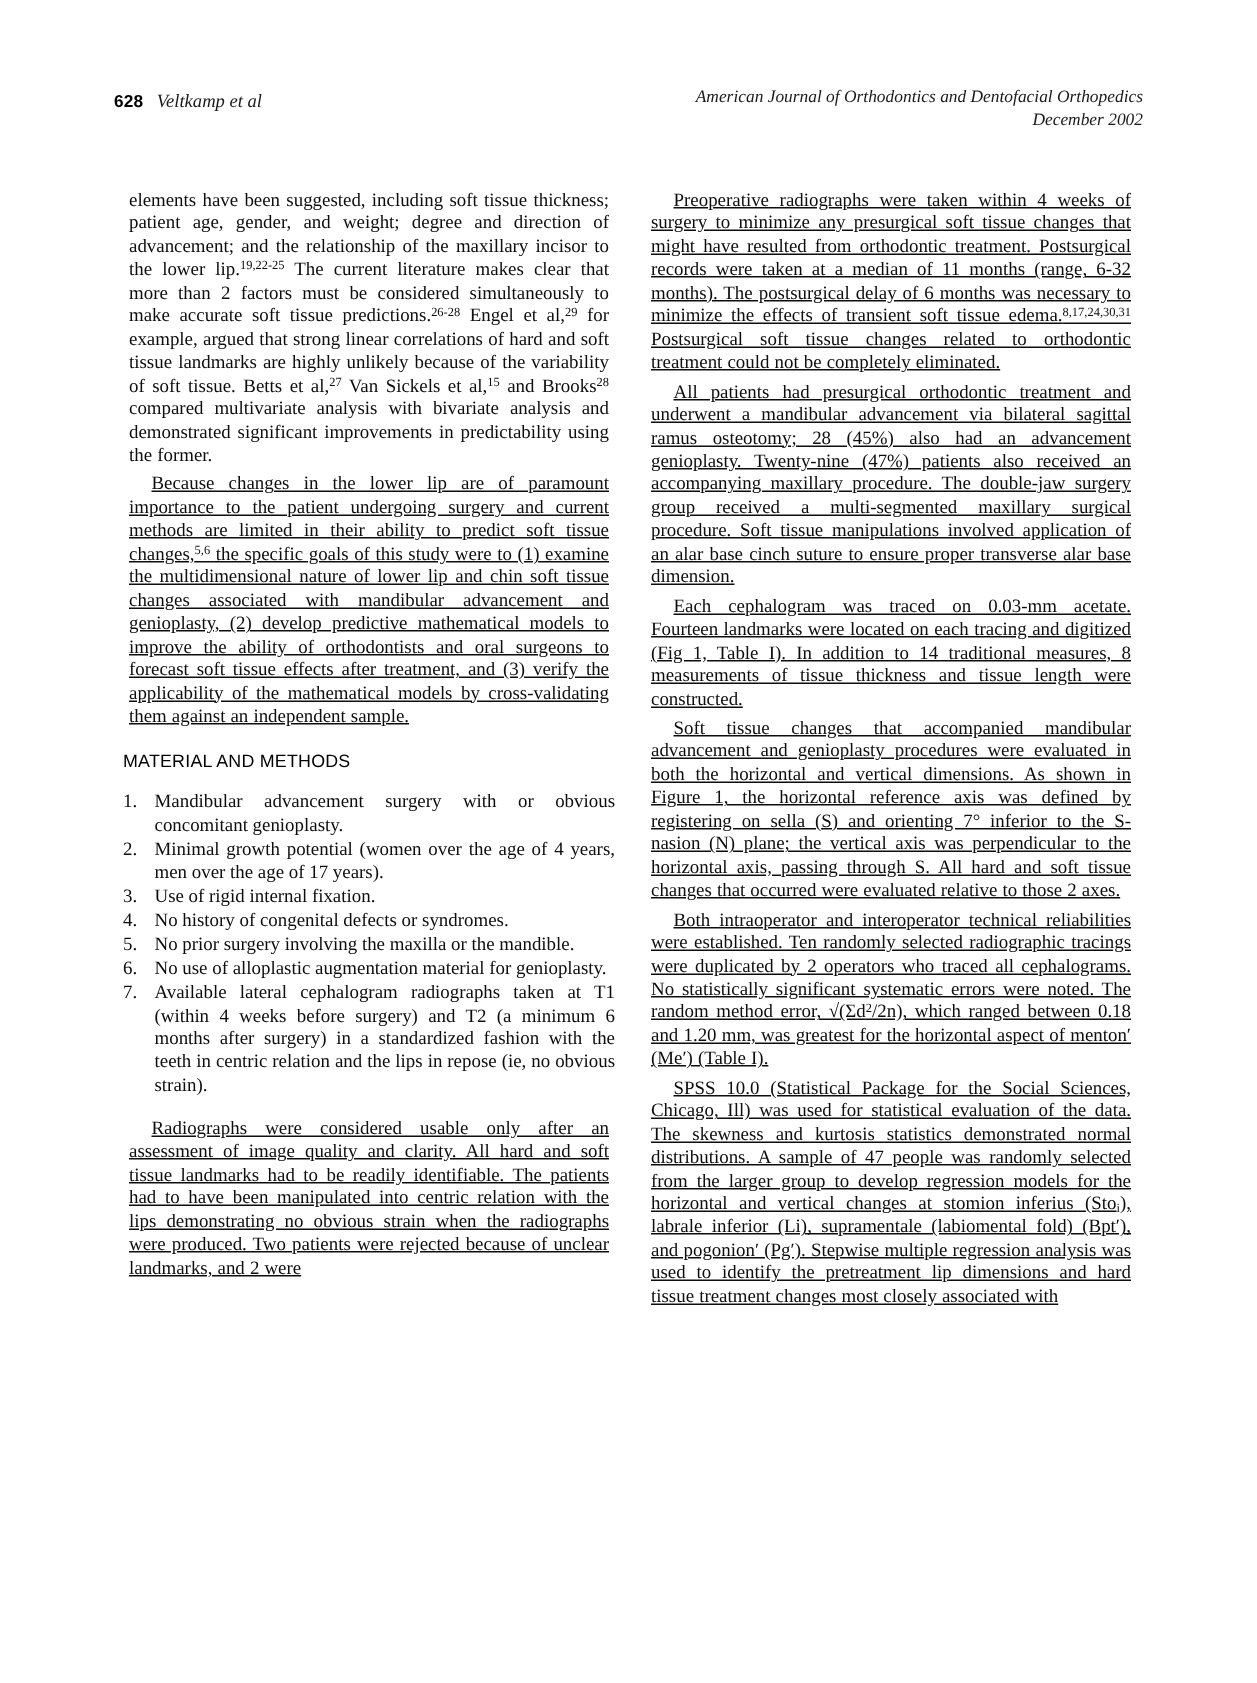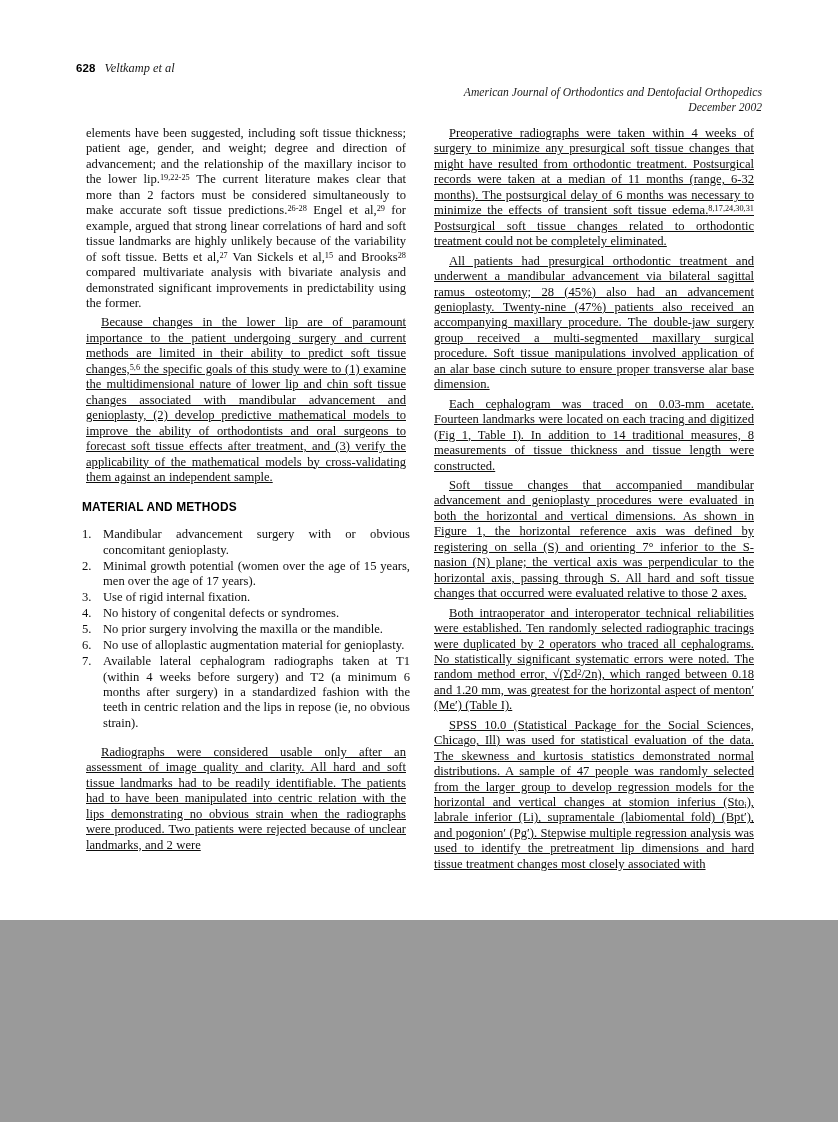--- a/index.html
+++ b/index.html
@@ -7,21 +7,21 @@
     margin: 0;
     padding: 0;
     background: #9a9a9a;
   }
   body {
     font-family: "Liberation Serif", "DejaVu Serif", serif;
   }
   .page {
     position: relative;
     width: 838px;
-    height: 920px;
+    height: 1122px;
     background: #ffffff;
     margin: 0 auto;
     overflow: hidden;
     box-sizing: border-box;
   }
 
   
   .running-head {
     position: absolute;
     left: 76px;
@@ -53,21 +53,20 @@
     position: absolute;
     right: 0;
     top: 0;
     text-align: right;
     font-family: "Liberation Serif", "DejaVu Serif", serif;
     font-style: italic;
     font-size: 11.6px;
     line-height: 14.5px;
     color: #1a1a1a;
     white-space: nowrap;
-    margin-top: 28px;
   }
   .rh-right div { display: block; }
 
   
   .columns {
     position: absolute;
     left: 82px;
     top: 122px;
     width: 676px;
   }
@@ -100,21 +99,21 @@
   sub {
     font-size: 0.66em;
     vertical-align: -0.22em;
     line-height: 0;
   }
 
   h2.section-head {
     margin: 0;
     padding: 11px 0 5px 0;
     font-family: "Liberation Sans", "DejaVu Sans", sans-serif;
-    font-weight: bold;
+    font-weight: normal;
     font-size: 11.9px;
     letter-spacing: 0.15px;
     color: #000;
     text-align: left;
   }
 
   
   ol.criteria {
     margin: 8px 0 0 0;
     padding: 0;
@@ -164,21 +163,21 @@
 
       <p class="body noindent"><span>elements have been suggested, including soft tissue thickness; patient age, gender, and weight; degree and direction of advancement; and the relationship of the maxillary incisor to the lower lip.</span><sup>19,22-25</sup><span> The current literature makes clear that more than 2 factors must be considered simultaneously to make accurate soft tissue predictions.</span><sup>26-28</sup><span> Engel et al,</span><sup>29</sup><span> for example, argued that strong linear correlations of hard and soft tissue landmarks are highly unlikely because of the variability of soft tissue. Betts et al,</span><sup>27</sup><span> Van Sickels et al,</span><sup>15</sup><span> and Brooks</span><sup>28</sup><span> compared multivariate analysis with bivariate analysis and demonstrated significant improvements in predictability using the former.</span></p>
 
       <p class="body indent"><span>Because changes in the lower lip are of paramount importance to the patient undergoing surgery and current methods are limited in their ability to predict soft tissue changes,</span><sup>5,6</sup><span> the specific goals of this study were to (1) examine the multidimensional nature of lower lip and chin soft tissue changes associated with mandibular advancement and genioplasty, (2) develop predictive mathematical models to improve the ability of orthodontists and oral surgeons to forecast soft tissue effects after treatment, and (3) verify the applicability of the mathematical models by cross-validating them against an independent sample.</span></p>
 
       <h2 class="section-head">MATERIAL AND METHODS</h2>
 
 
       <ol class="criteria">
         <li>Mandibular advancement surgery with or obvious concomitant genioplasty.</li>
-        <li>Minimal growth potential (women over the age of 15 years, men over the age of 17 years).</li>
+        <li>Minimal growth potential (women over the age of 4 years, men over the age of 17 years).</li>
         <li>Use of rigid internal fixation.</li>
         <li>No history of congenital defects or syndromes.</li>
         <li>No prior surgery involving the maxilla or the mandible.</li>
         <li>No use of alloplastic augmentation material for genioplasty.</li>
         <li>Available lateral cephalogram radiographs taken at T1 (within 4 weeks before surgery) and T2 (a minimum 6 months after surgery) in a standardized fashion with the teeth in centric relation and the lips in repose (ie, no obvious strain).</li>
       </ol>
 
       <div class="gap-after-list"></div>
 
       <p class="body indent">Radiographs were considered usable only after an assessment of image quality and clarity. All hard and soft tissue landmarks had to be readily identifiable. The patients had to have been manipulated into centric relation with the lips demonstrating no obvious strain when the radiographs were produced. Two patients were rejected because of unclear landmarks, and 2 were</p>

